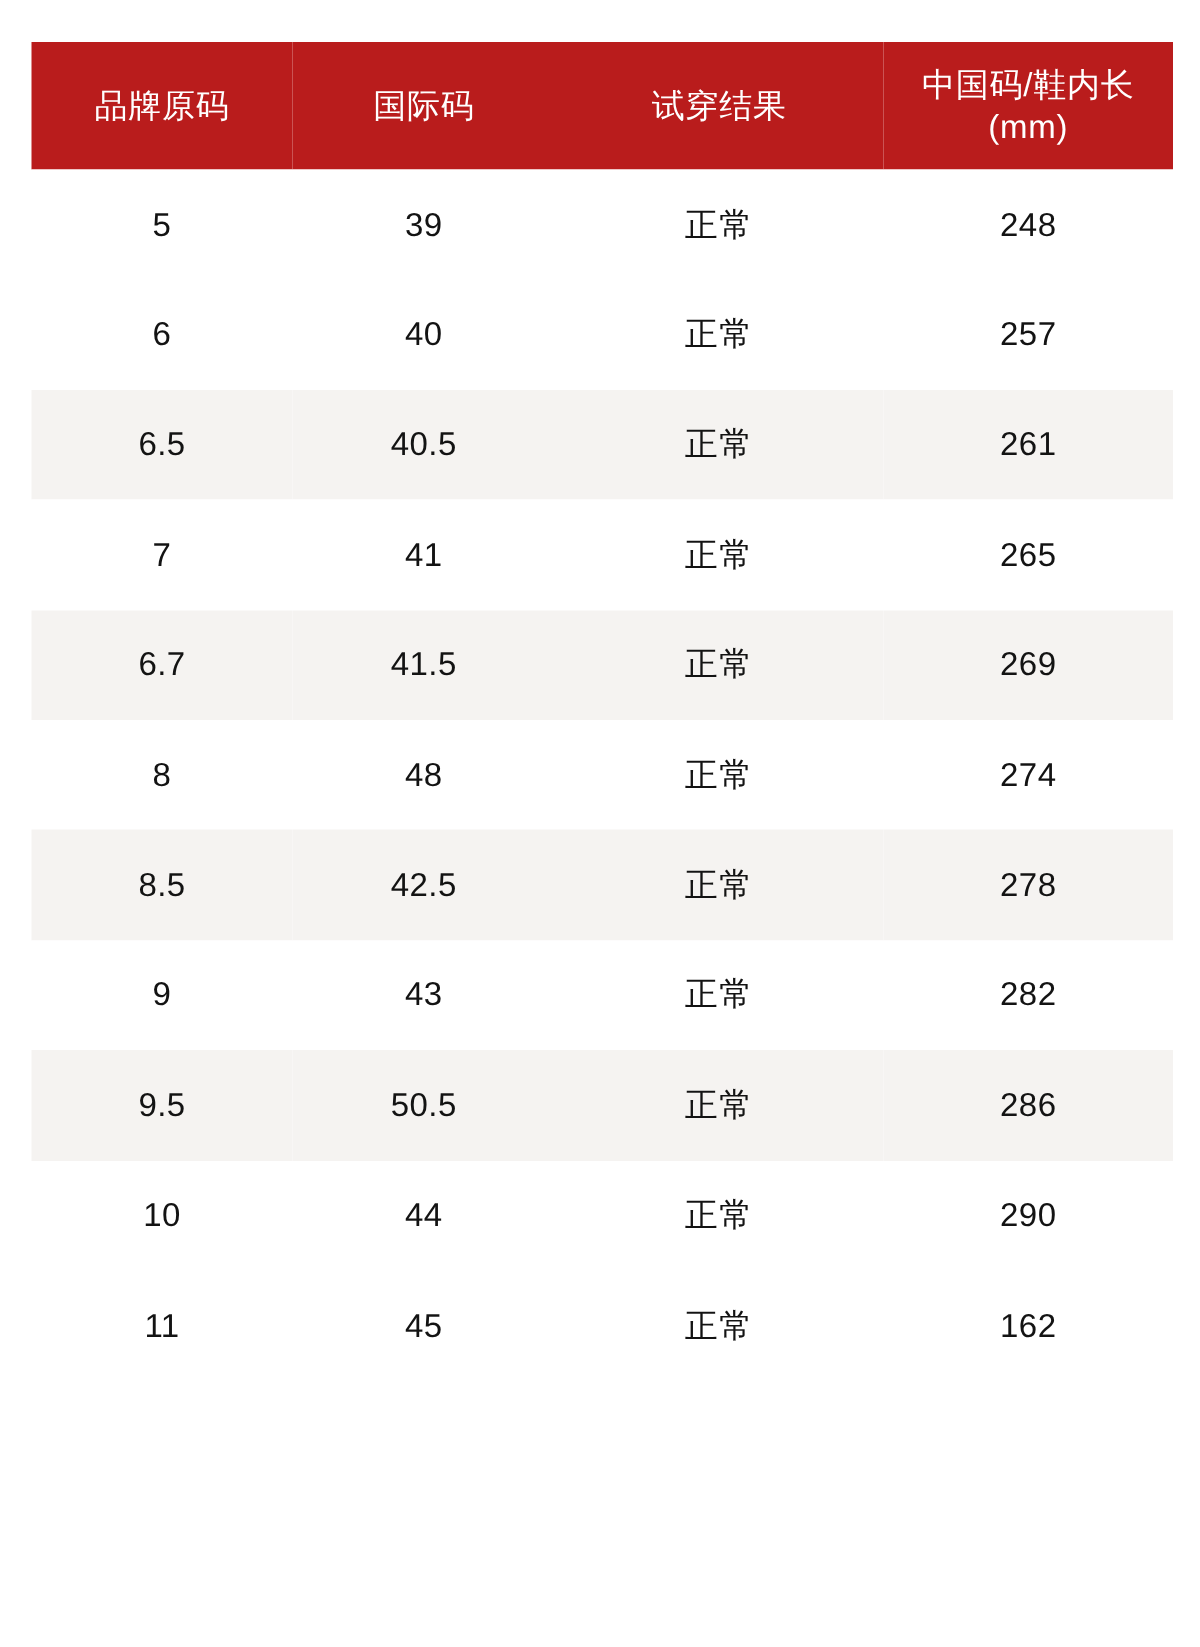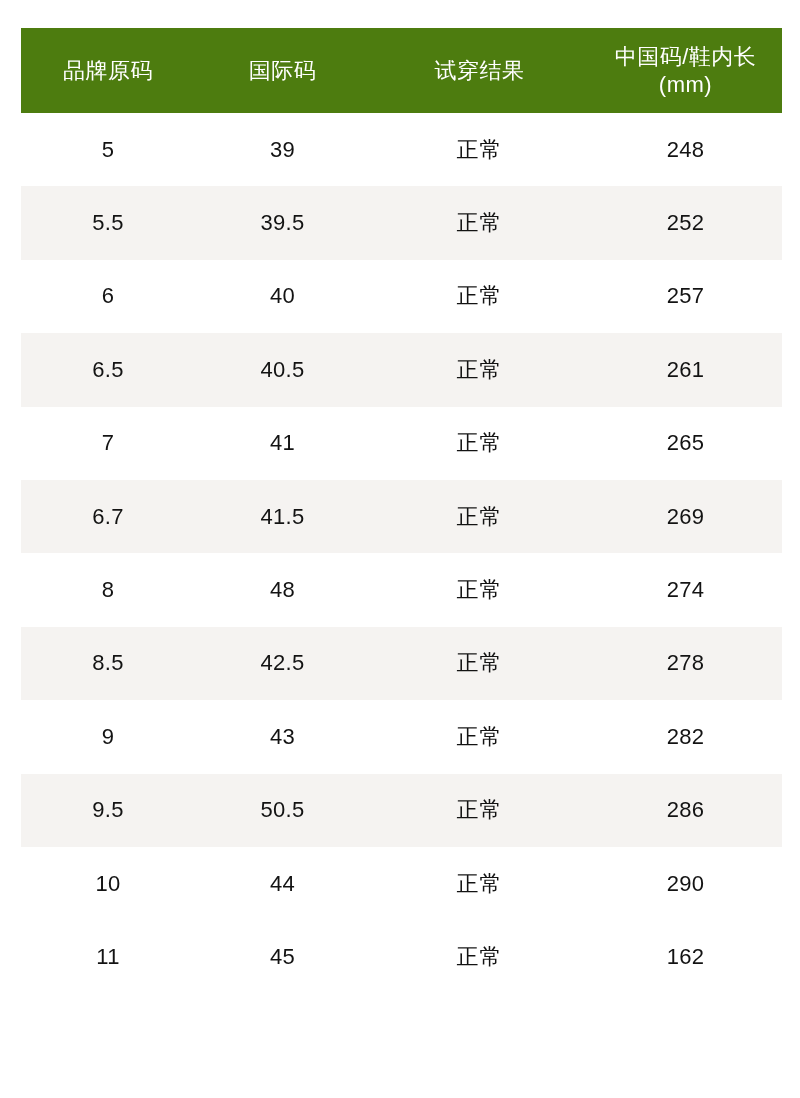--- a/index.html
+++ b/index.html
@@ -33,21 +33,21 @@
     table-layout: fixed;
   }
 
   
   #size-table col.c1 { width: 174px; }
   #size-table col.c2 { width: 175px; }
   #size-table col.c3 { width: 219px; }
   #size-table col.c4 { width: 193px; }
 
   #size-table thead tr {
-    background: #4d7c0f;
+    background: #b91c1c;
   }
 
   #size-table thead th {
     color: #ffffff;
     font-size: 22px;
     font-weight: 400;
     line-height: 1.26;
     text-align: center;
     vertical-align: middle;
     padding: 0;
@@ -112,26 +112,20 @@
       </tr>
     </thead>
 
     <tbody id="size-table-body">
         <tr>
           <td>5</td>
           <td>39</td>
           <td class="cn-text">正常</td>
           <td>248</td>
         </tr>
-        <tr class="alt">
-          <td>5.5</td>
-          <td>39.5</td>
-          <td class="cn-text">正常</td>
-          <td>252</td>
-        </tr>
         <tr>
           <td>6</td>
           <td>40</td>
           <td class="cn-text">正常</td>
           <td>257</td>
         </tr>
         <tr class="alt">
           <td>6.5</td>
           <td>40.5</td>
           <td class="cn-text">正常</td>

